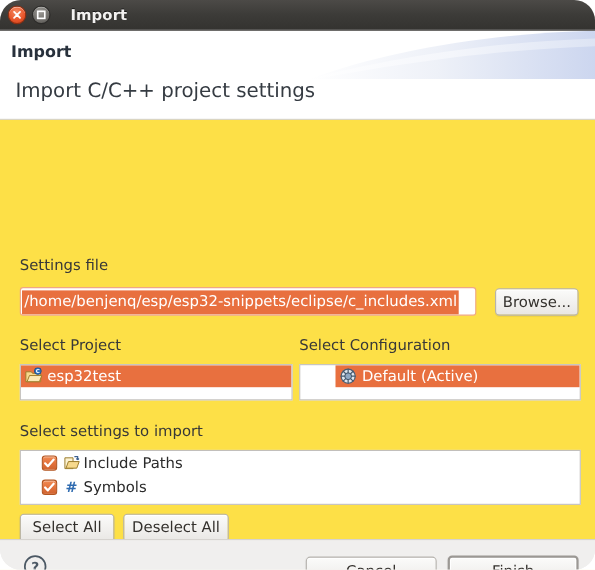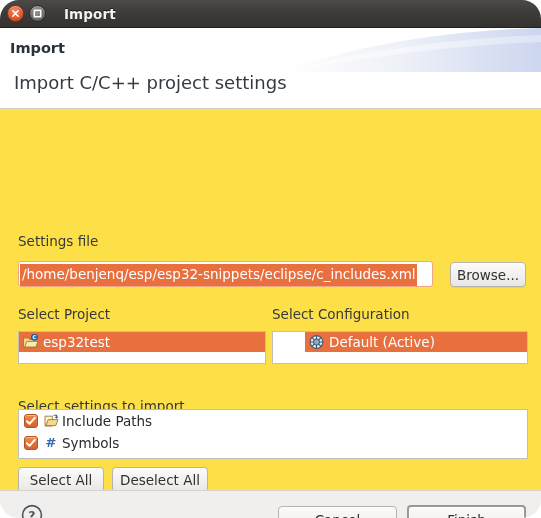--- a/index.html
+++ b/index.html
@@ -191,21 +191,21 @@
   }
 
   #project-list  { left: 18px;  top: 222px; width: 248px; height: 33px; }
   #config-list   { left: 272px; top: 222px; width: 256px; height: 33px; padding-left: 32px; }
   #settings-list { left: 18px;  top: 300px; width: 510px; height: 50px; }
 
   .check-row {
     display: flex;
     align-items: center;
     height: 22px;
-    padding-left: 5px;
+    padding-left: 19px;
     font-size: 13.5px;
     color: #2b2b2b;
     box-sizing: border-box;
   }
   .cbox {
     width: 14px;
     height: 14px;
     border-radius: 3px;
     background: linear-gradient(to bottom, #f08a52 0%, #e2703a 55%, #d6published 100%);
     background: linear-gradient(to bottom, #f08a52 0%, #e2703a 55%, #cf6430 100%);
@@ -320,21 +320,21 @@
           <svg width="17" height="16" viewBox="0 0 17 16">
             <circle cx="8.5" cy="8" r="6.4" fill="#dfe6ee" stroke="#4a5d74" stroke-width="1.1"></circle>
             <circle cx="8.5" cy="8" r="3.1" fill="#8fa8c4" stroke="#3d5166" stroke-width="0.9"></circle>
             <path d="M8.5 1.6 L8.5 4.9 M8.5 11.1 L8.5 14.4 M2.1 8 L5.4 8 M11.6 8 L14.9 8 M4 3.5 L6.3 5.8 M10.7 10.2 L13 12.5 M13 3.5 L10.7 5.8 M6.3 10.2 L4 12.5" stroke="#46596f" stroke-width="1.1" stroke-linecap="round"></path>
           </svg>
         </span>
         <span>Default (Active)</span>
       </div>
     </div>
 
-    <div class="field-label" style="left:18px; top:275px;margin-top:14px;">Select settings to import</div>
+    <div class="field-label" style="left:18px; top:275px;">Select settings to import</div>
 
     <div class="listbox" id="settings-list">
       <div class="check-row">
         <span class="cbox">
           <svg width="12" height="12" viewBox="0 0 12 12" style="position:absolute;left:0;top:0;">
             <path d="M2 6.2 L4.5 8.8 L9.8 2.8" fill="none" stroke="#ffffff" stroke-width="2" stroke-linecap="round" stroke-linejoin="round"></path>
           </svg>
         </span>
         <span class="ico">
           <svg width="16" height="16" viewBox="0 0 16 16">

